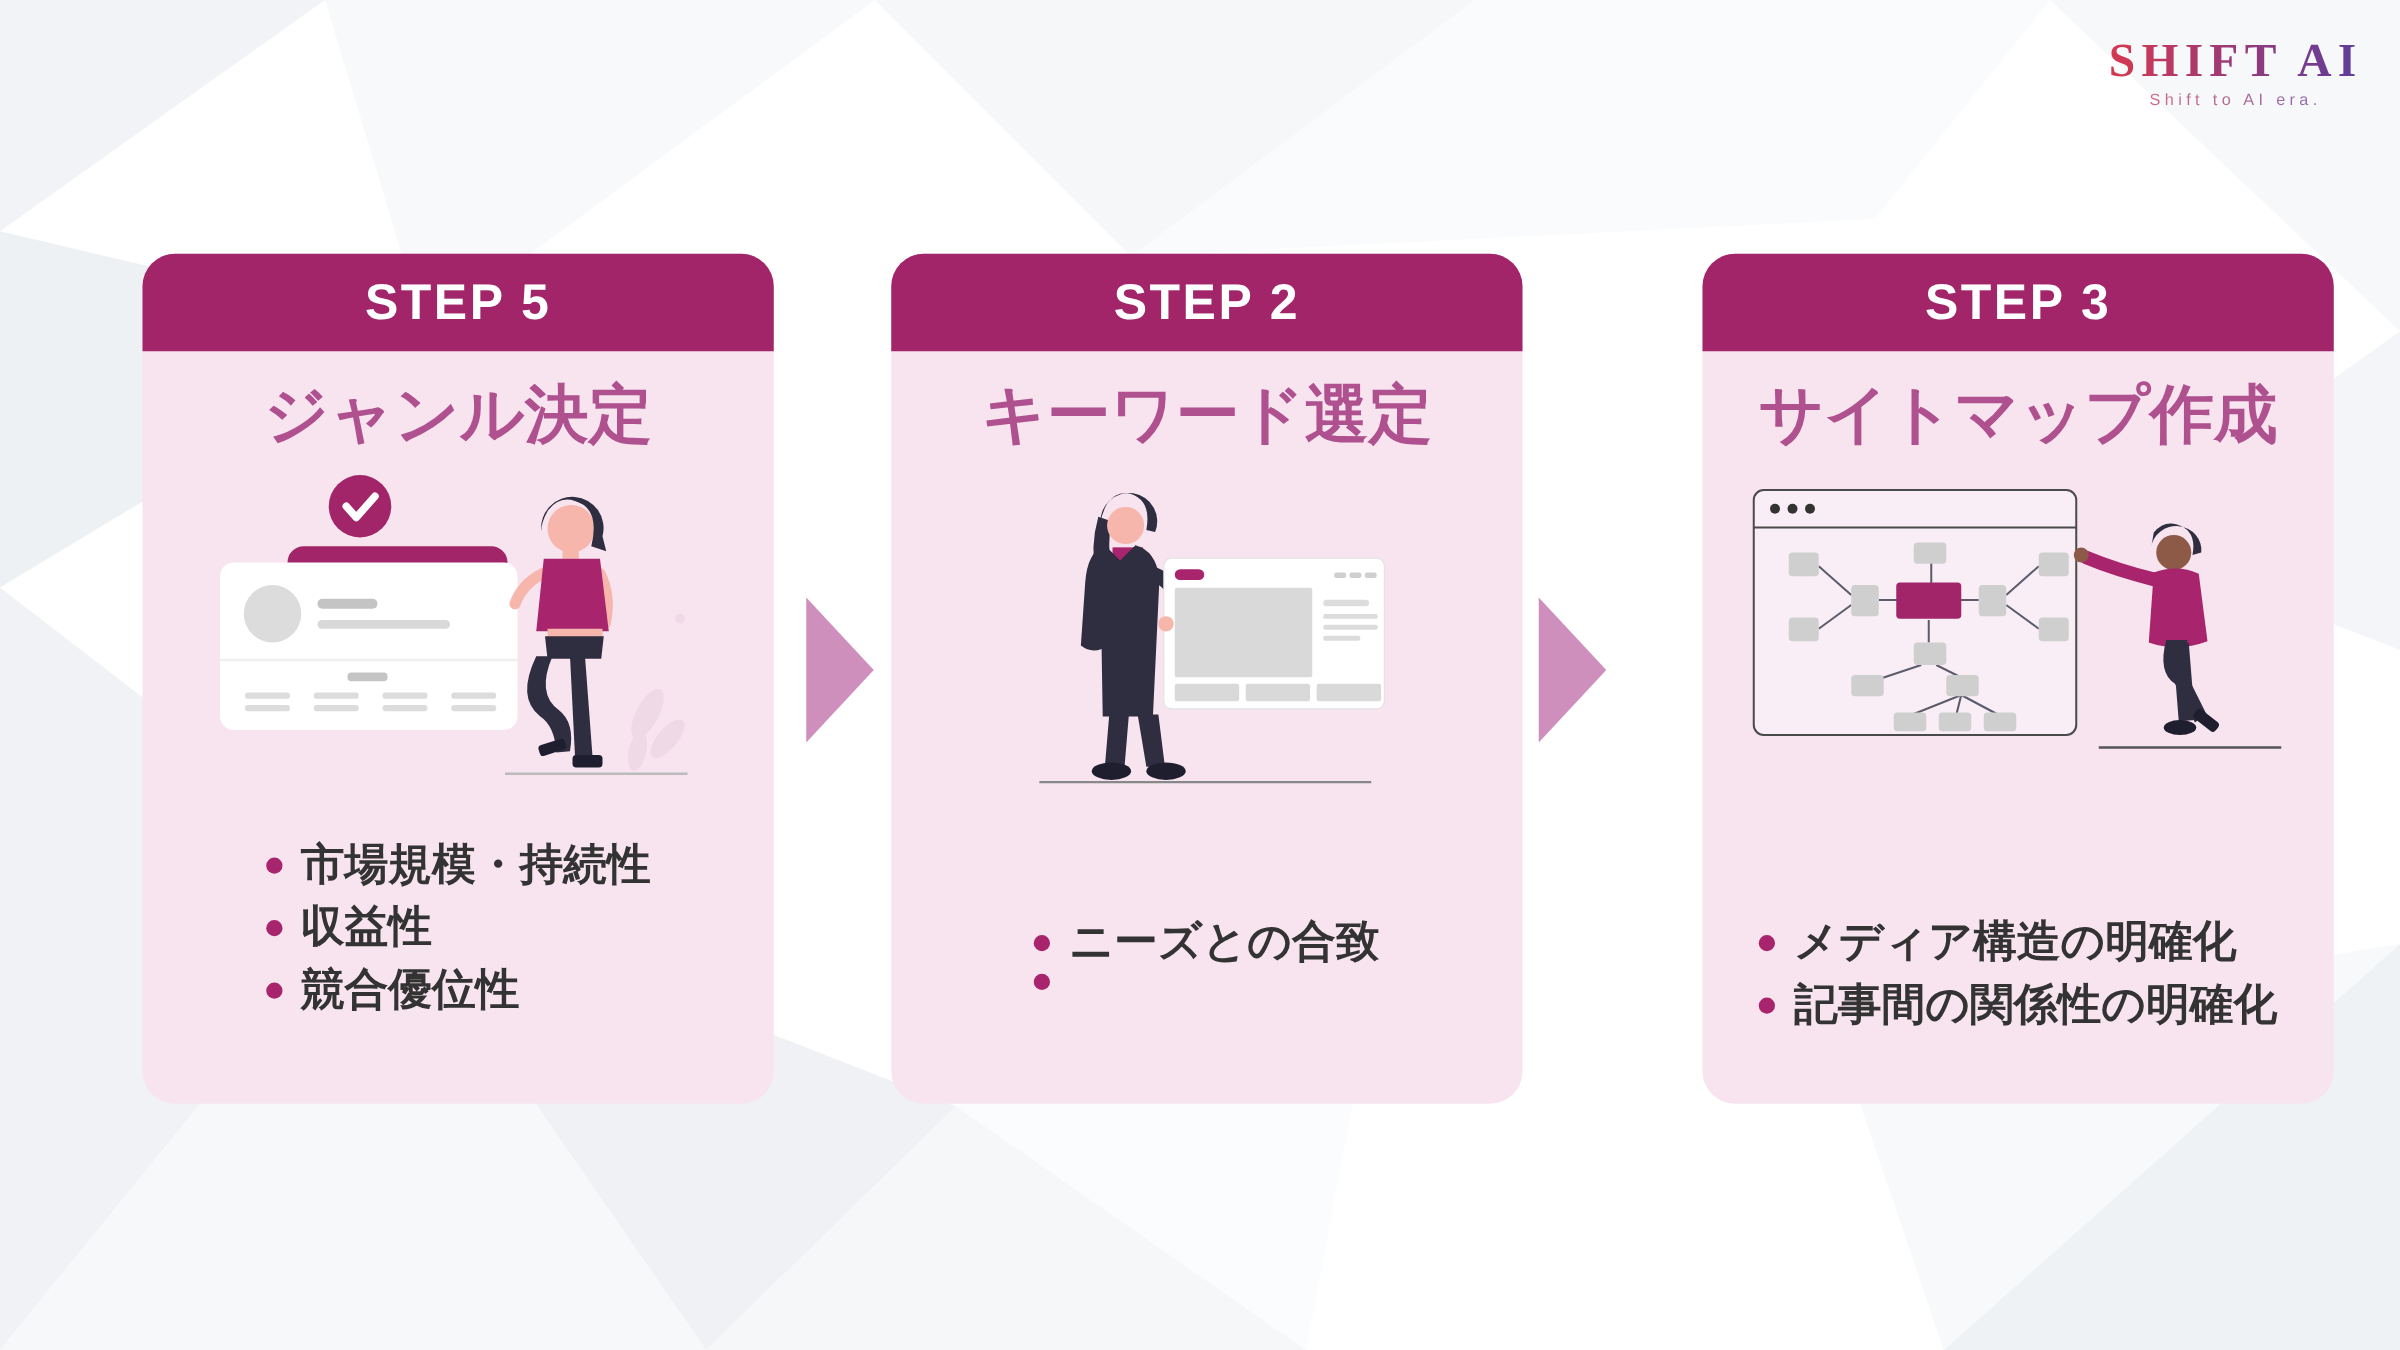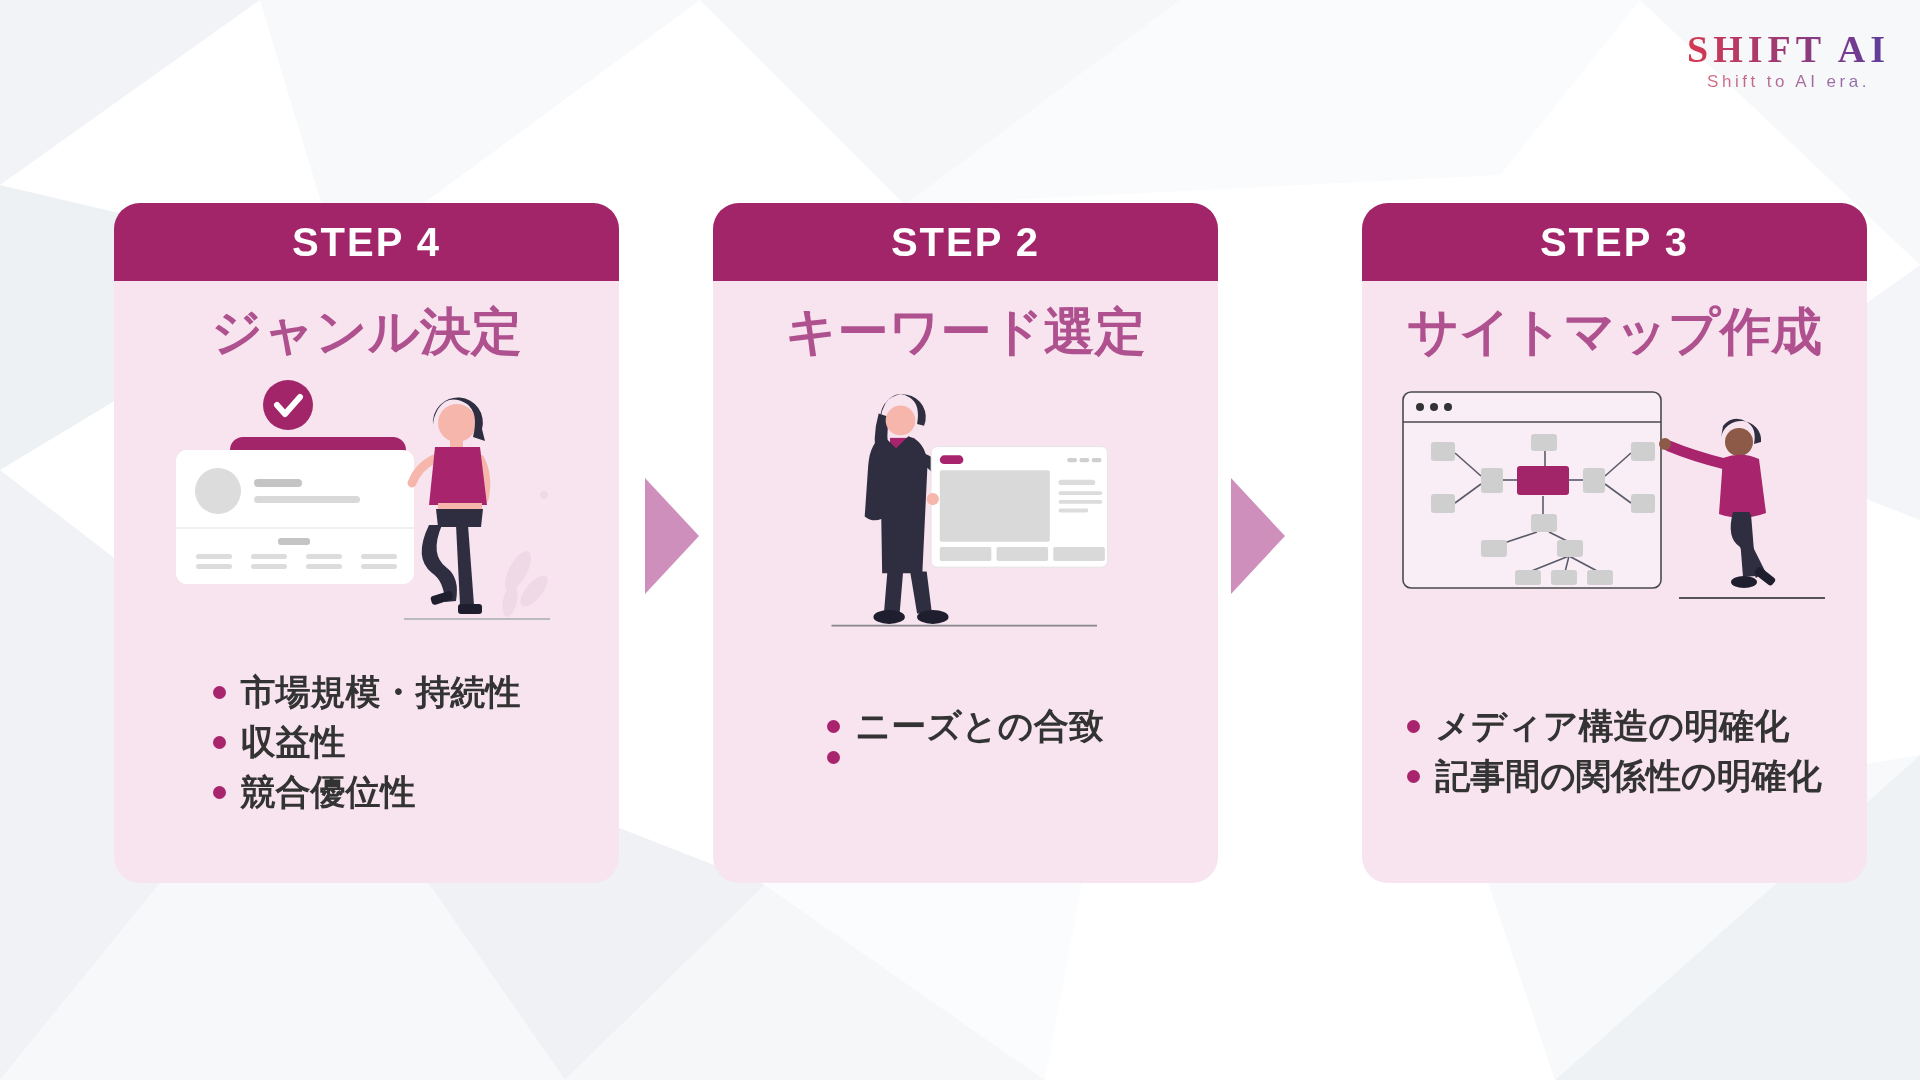--- a/index.html
+++ b/index.html
@@ -11,21 +11,21 @@
   .bg-pattern{position:absolute;left:0;top:0;width:1920px;height:1080px;z-index:0;}
 
   
   .logo{position:absolute;top:30px;right:30px;z-index:3;text-align:center;}
   .logo-text{
     font-size:38px;font-weight:bold;letter-spacing:5px;line-height:1;
     background:linear-gradient(90deg,var(--logo_red),var(--logo_purple));
     -webkit-background-clip:text;background-clip:text;color:transparent;font-family:Liberation Serif, serif;
   }
   .logo-tagline{
-    margin-top:4px;font-size:17px;letter-spacing:3.5px;
+    margin-top:4px;font-size:13px;letter-spacing:3.5px;
     background:linear-gradient(90deg,var(--logo_red),var(--logo_purple));
     -webkit-background-clip:text;background-clip:text;color:transparent;
     opacity:.75;
   }
 
   
   .card{
     position:absolute;top:203px;width:505px;height:680px;z-index:2;
     background:var(--card_bg);border-radius:26px;
   }
@@ -39,21 +39,21 @@
   }
   .card-title{
     margin:20px 0 0;height:62px;text-align:center;
     font-size:51px;font-weight:bold;color:var(--title_color);line-height:62px;
   }
   .illus{height:274px;margin-top:6px;display:flex;align-items:center;justify-content:center;}
   .illus svg{display:block;}
   .bullets{
     list-style:none;margin:24px auto 0;padding:0;width:max-content;max-width:480px;
   }
-  .bullets.two{margin-top:58px;}
+  .bullets.two{margin-top:86px;}
   .bullets li{
     display:flex;align-items:center;gap:15px;
     font-size:35px;font-weight:bold;color:var(--text_color);line-height:50px;
     white-space:nowrap;
   }
   .b-dot{width:13px;height:13px;border-radius:50%;background:var(--bullet_dot);flex:none;}
 
   
   .flow-arrow{
     position:absolute;top:478px;z-index:2;width:0;height:0;
@@ -84,21 +84,21 @@
   <polygon points="1555,1080 1920,755 1470,830" fill="#f7f9fb"></polygon>
 </svg>
 
 <div class="logo">
   <div class="logo-text">SHIFT AI</div>
   <div class="logo-tagline">Shift to AI era.</div>
 </div>
 
 <section class="card c1">
   <div class="card-header">
-    <span>STEP 4</span>
+    <span>STEP 5</span>
   </div>
   <h2 class="card-title">ジャンル決定</h2>
 
   <div class="illus">
     <svg width="390" height="262" viewBox="0 0 390 262">
 
       <g fill="#f0d9e6">
         <ellipse cx="346" cy="196" rx="9" ry="22" transform="rotate(28 346 196)"></ellipse>
         <ellipse cx="362" cy="216" rx="8" ry="19" transform="rotate(40 362 216)"></ellipse>
         <ellipse cx="338" cy="226" rx="7" ry="16" transform="rotate(12 338 226)"></ellipse>

